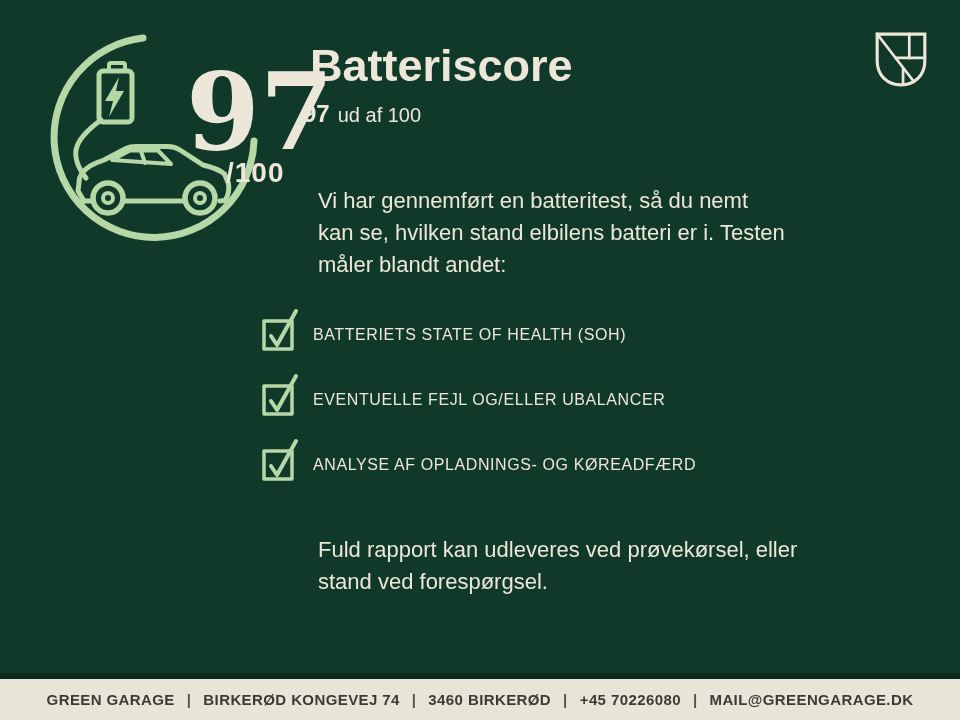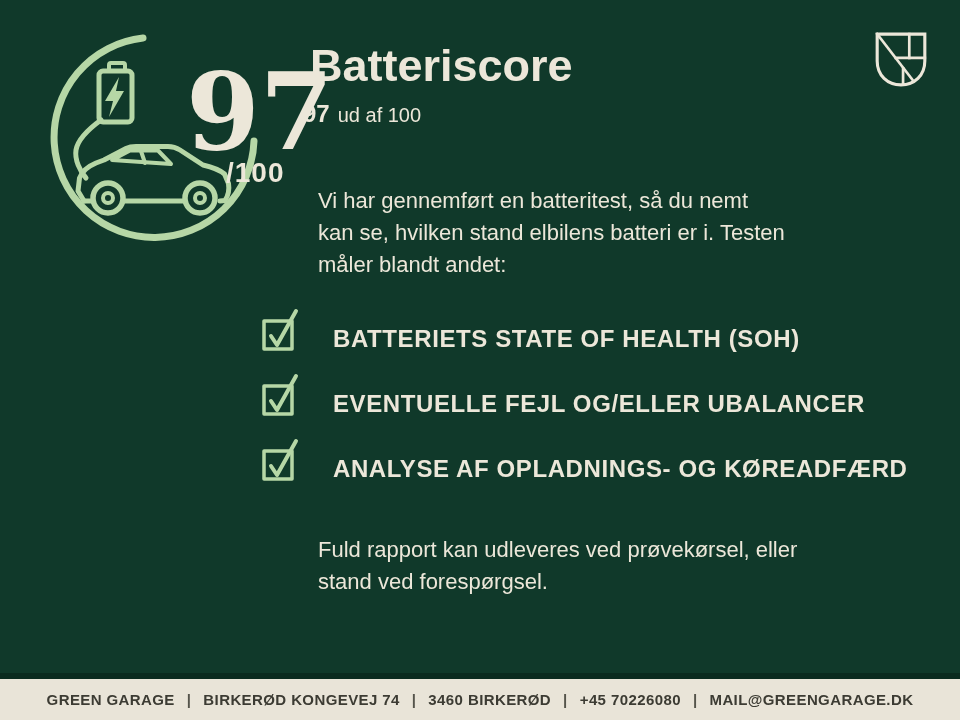--- a/index.html
+++ b/index.html
@@ -59,22 +59,22 @@
   
   .paragraph { position: absolute; left: 318px; color: var(--cream); font-size: 22px; line-height: 32px; }
   .intro-text { top: 185px; }
   .report-note { top: 534px; }
 
   
   .checklist { position: absolute; left: 261px; top: 308px; }
   .check-row { display: flex; align-items: flex-start; height: 44px; margin-bottom: 21px; }
   .check-row svg { display: block; width: 40px; height: 44px; flex: 0 0 auto; }
   .check-label {
-    margin-left: 32px; margin-top: 19px;
-    color: var(--cream); font-weight: bold; font-size: 24px;
+    margin-left: 12px; margin-top: 19px;
+    color: var(--cream); font-weight: normal; font-size: 16px;
     letter-spacing: 0.6px; line-height: 1; white-space: nowrap;
   }
 
   
   .footer-shadow { position: absolute; left: 0; top: 673px; width: 960px; height: 6px; background: var(--background-deep); }
   .footer-bar {
     position: absolute; left: 0; top: 679px; width: 960px; height: 41px;
     background: var(--footer-bg);
     display: flex; align-items: center; justify-content: center;
     color: var(--footer-text);

